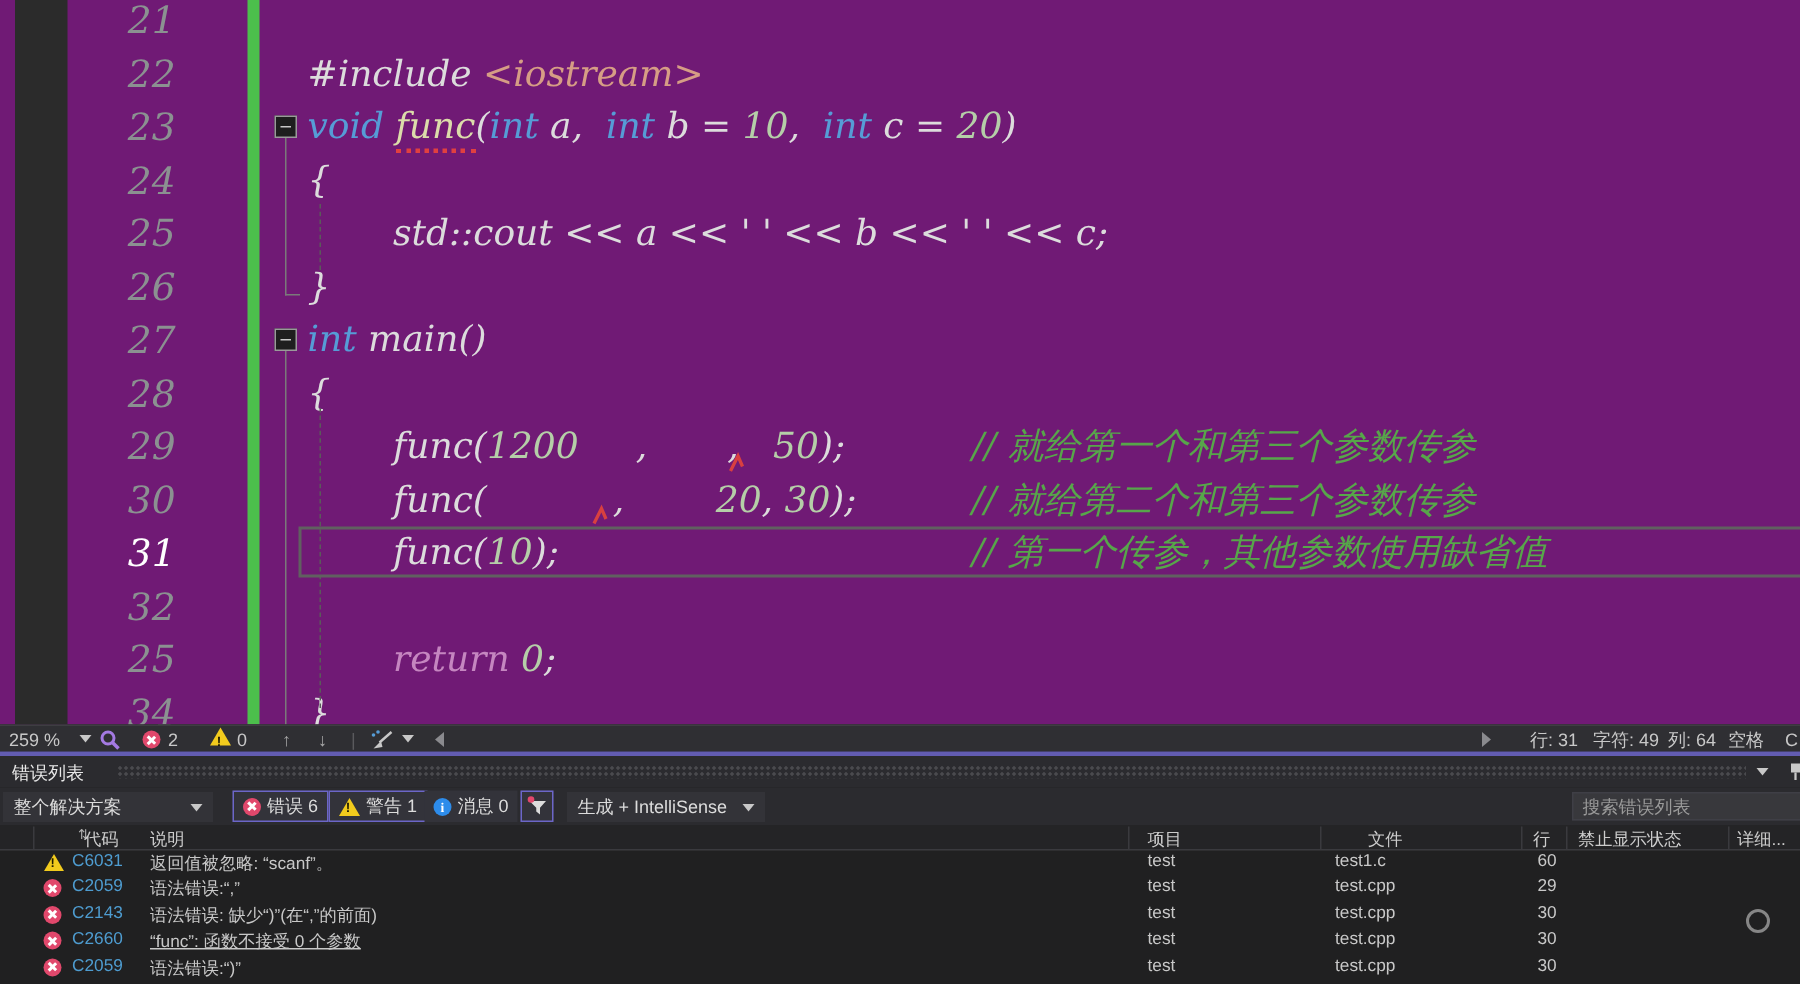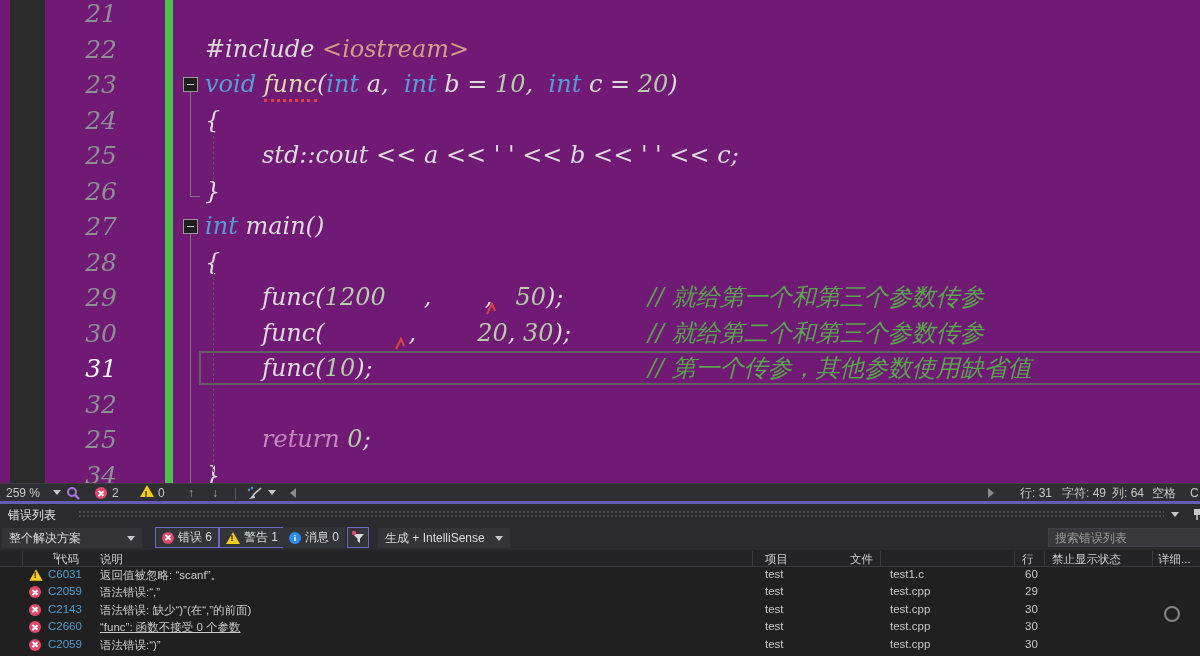--- a/index.html
+++ b/index.html
@@ -239,21 +239,21 @@
       <div class="dd" style="left:378px;width:132px">
         <span>生成 + IntelliSense</span><span class="tri-down"></span>
       </div>
       <input id="search-box" placeholder="搜索错误列表" style="">
     </div>
     <div id="grid-header">
       <span id="sort-glyph">⇅</span>
     <div class="hcell" style="left: 56px;">代码</div>
         <div class="hcell" style="left: 100px;">说明</div>
         <div class="hcell" style="left: 765px;">项目</div>
-        <div class="hcell" style="left: 850px;">文件</div>
+        <div class="hcell" style="left: 912px;">文件</div>
         <div class="hcell" style="left: 1022px;">行</div>
         <div class="hcell" style="left: 1052px;">禁止显示状态</div>
         <div class="hcell" style="left: 1158px;">详细...</div>
       </div>
     <div id="rows">
         <div class="err-row" style="top: 0px;">
           <div class="sev-ic"><span class="warn-tri" style="transform:scale(.95)"></span></div>
           <div class="cell code" style="left: 48px;">C6031</div>
           <div class="cell" style="left: 100px;">返回值被忽略: “scanf”。</div>
           <div class="cell" style="left: 765px;">test</div>

